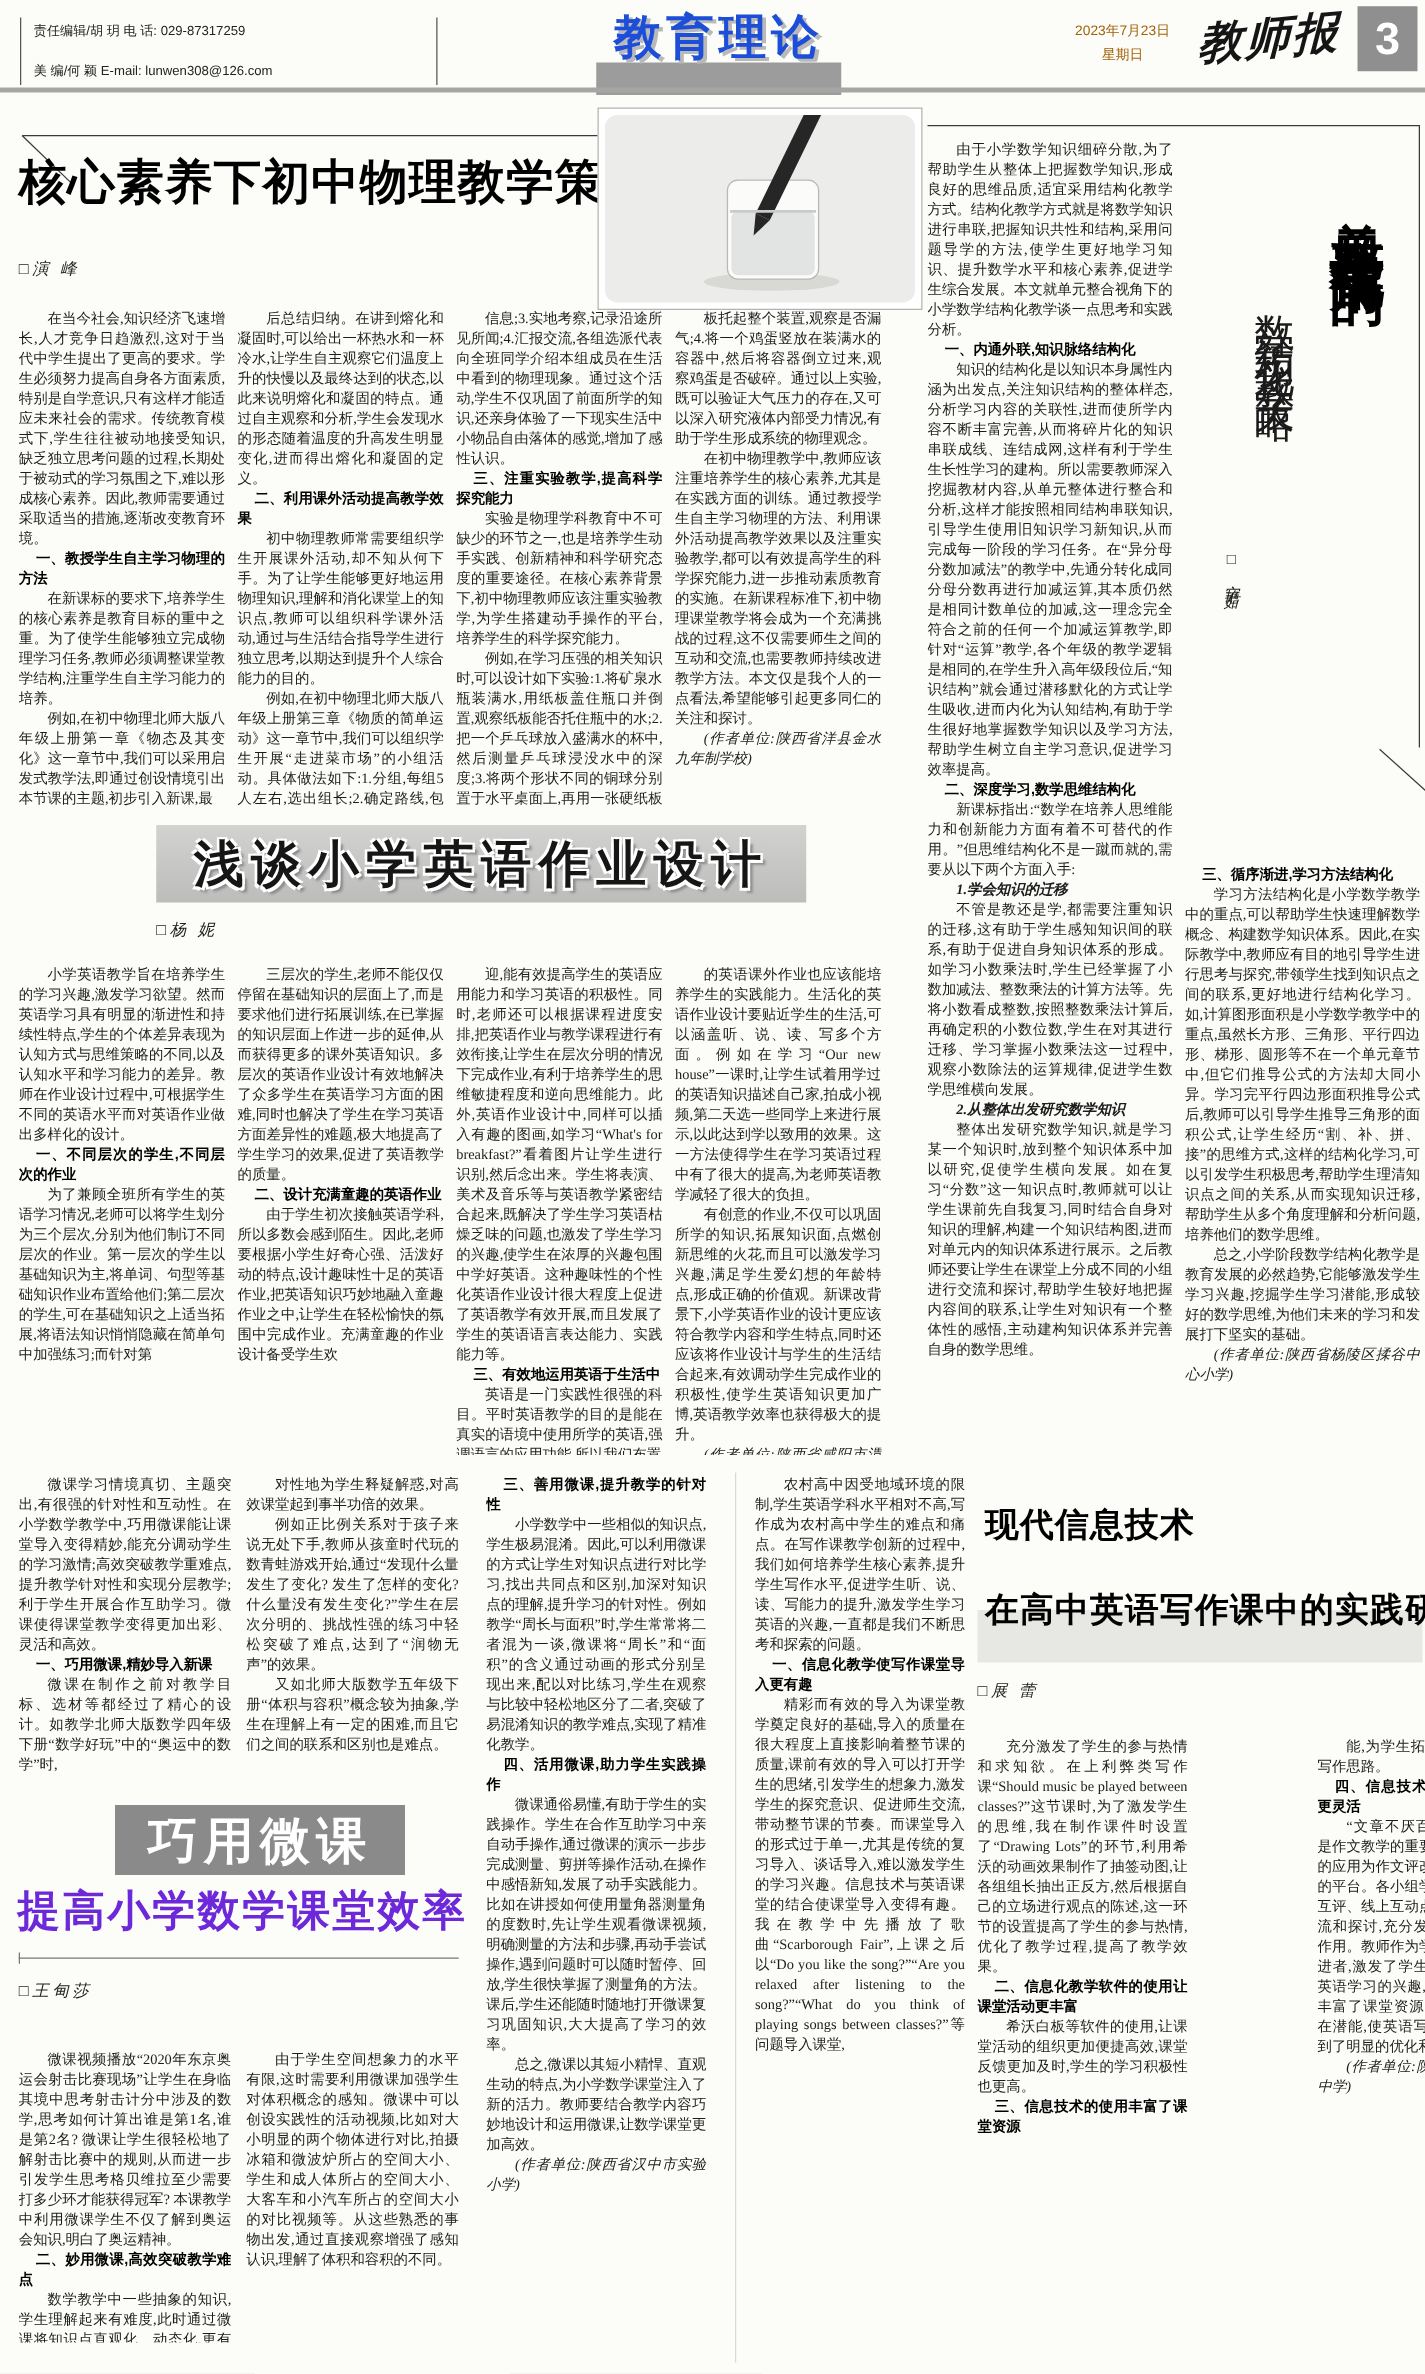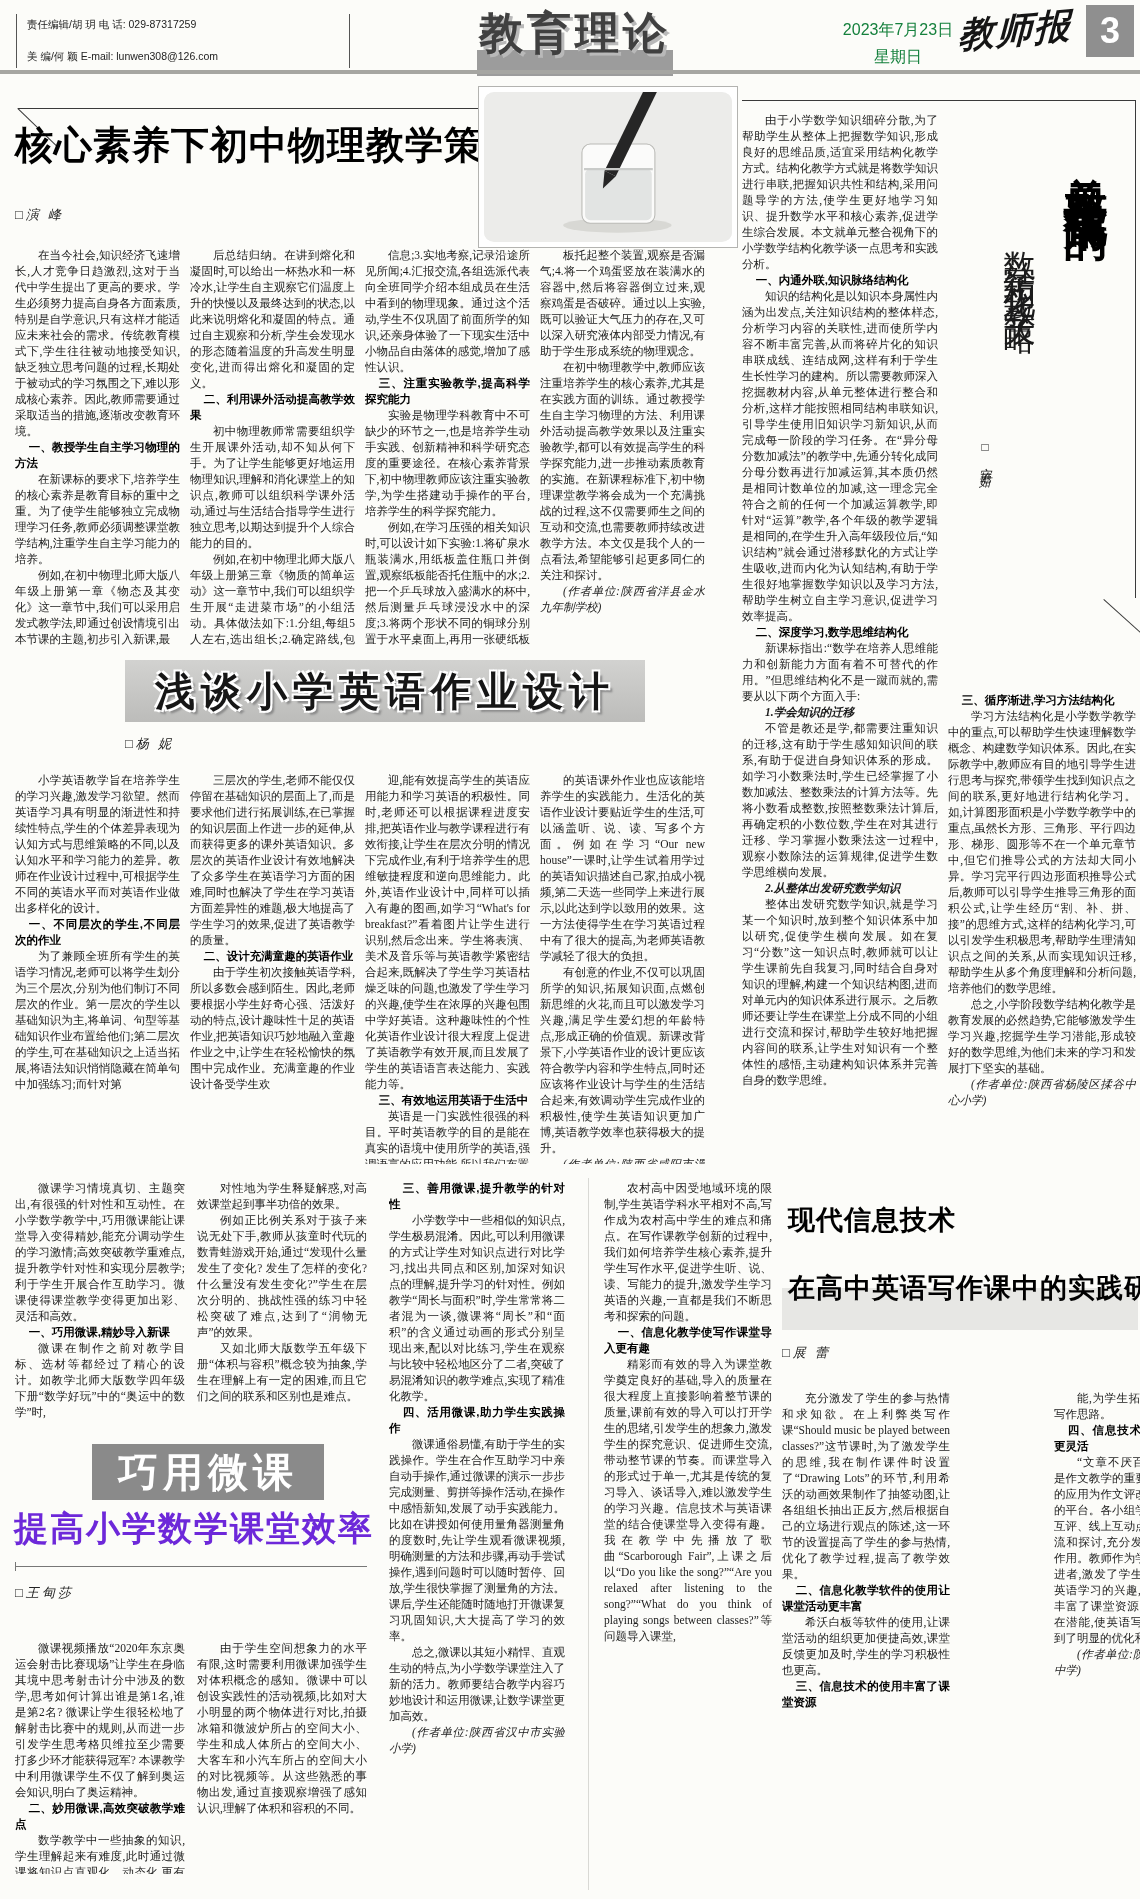--- a/index.html
+++ b/index.html
@@ -6,25 +6,25 @@
   #page{position:relative;width:1140px;height:1899px;margin:0 auto;background:#fcfcf9;
         font-family:"Liberation Serif","DejaVu Serif",serif;color:#1a1a1a;overflow:hidden;}
 
   
   .hdr-editor{position:absolute;left:16px;top:14px;width:312px;height:48px;
       border-left:1px solid #555;border-right:1px solid #555;padding:3px 10px;
       display:flex;flex-direction:column;justify-content:space-around;
       font-family:"Liberation Sans","DejaVu Sans",sans-serif;font-size:10.5px;color:#222;white-space:nowrap;gap:16px;}
   .hdr-title-wrap{position:absolute;left:455px;top:4px;width:240px;height:70px;text-align:center;}
   .hdr-title-shadow{position:absolute;left:22px;top:46px;width:196px;height:26px;background:#9c9c9c;}
-  .hdr-title{position:relative;font-size:44px;font-weight:900;letter-spacing:4px;color:#404040;
+  .hdr-title{position:relative;font-size:38px;font-weight:900;letter-spacing:4px;color:#1d4ed8;
       text-shadow:3px 3px 0 #b9b9b9;white-space:nowrap;}
   .hdr-rule{position:absolute;left:0;top:70px;width:1140px;height:4px;background:#a6a6a2;}
   .hdr-date{position:absolute;left:842px;top:16px;width:112px;text-align:center;
-      font-family:"Liberation Sans",sans-serif;font-size:16px;line-height:1.7;color:#15803d;}
+      font-family:"Liberation Sans",sans-serif;font-size:11px;line-height:1.7;color:#a16207;}
   .hdr-masthead{position:absolute;left:958px;top:6px;width:124px;font-size:36px;font-weight:bold;
       font-style:italic;transform:rotate(-5deg) skewX(-6deg);letter-spacing:2px;color:#151515;}
   .hdr-pagenum{position:absolute;left:1086px;top:5px;width:48px;height:52px;background:#8f8f8f;
       color:#fff;font-family:"Liberation Sans",sans-serif;font-weight:bold;font-size:36px;
       line-height:52px;text-align:center;}
 
   
   .col{position:absolute;font-size:11.5px;line-height:16px;text-align:justify;color:#1c1c1c;overflow:hidden;}
   .col p{margin:0;text-indent:2em;}
   .col p.sec{font-family:"Liberation Sans","DejaVu Sans",sans-serif;font-weight:bold;text-indent:1.2em;color:#000;}

